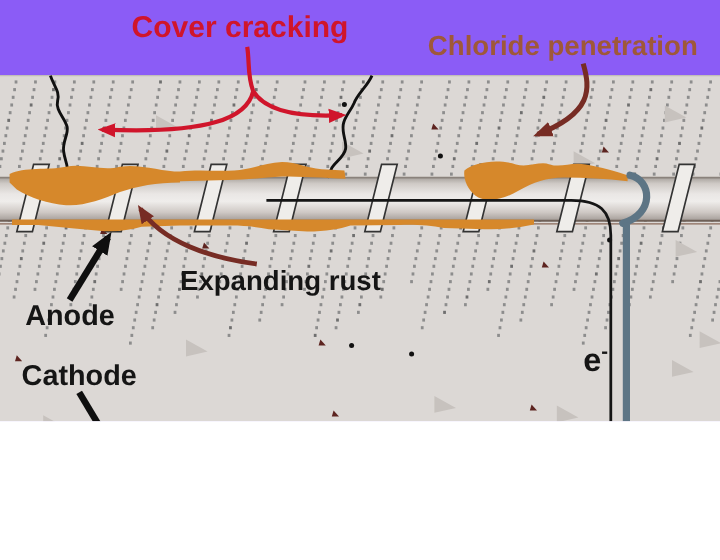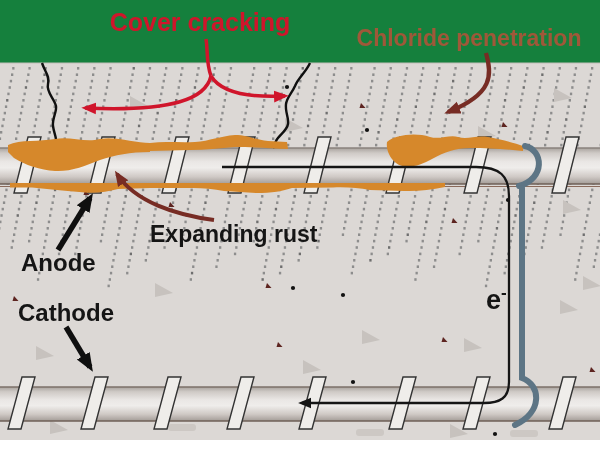--- a/index.html
+++ b/index.html
@@ -1,16 +1,16 @@
 <!DOCTYPE html>
 <html><head>
 <meta charset="utf-8">
 <style>
   html,body{margin:0;padding:0;background:#ffffff;}
-  .stage{position:relative;width:600px;height:440px;overflow:hidden;background:#15803d;}
+  .stage{position:relative;width:600px;height:351px;overflow:hidden;background:#8b5cf6;}
   svg{display:block;}
   text{font-family:"Liberation Sans", sans-serif;font-weight:700;}
 </style>
 </head>
 <body>
 
 <div class="stage">
 <svg width="600" height="467" viewBox="0 0 600 467">
   <defs>
     <linearGradient id="rebarGrad" x1="0" y1="0" x2="0" y2="1">

